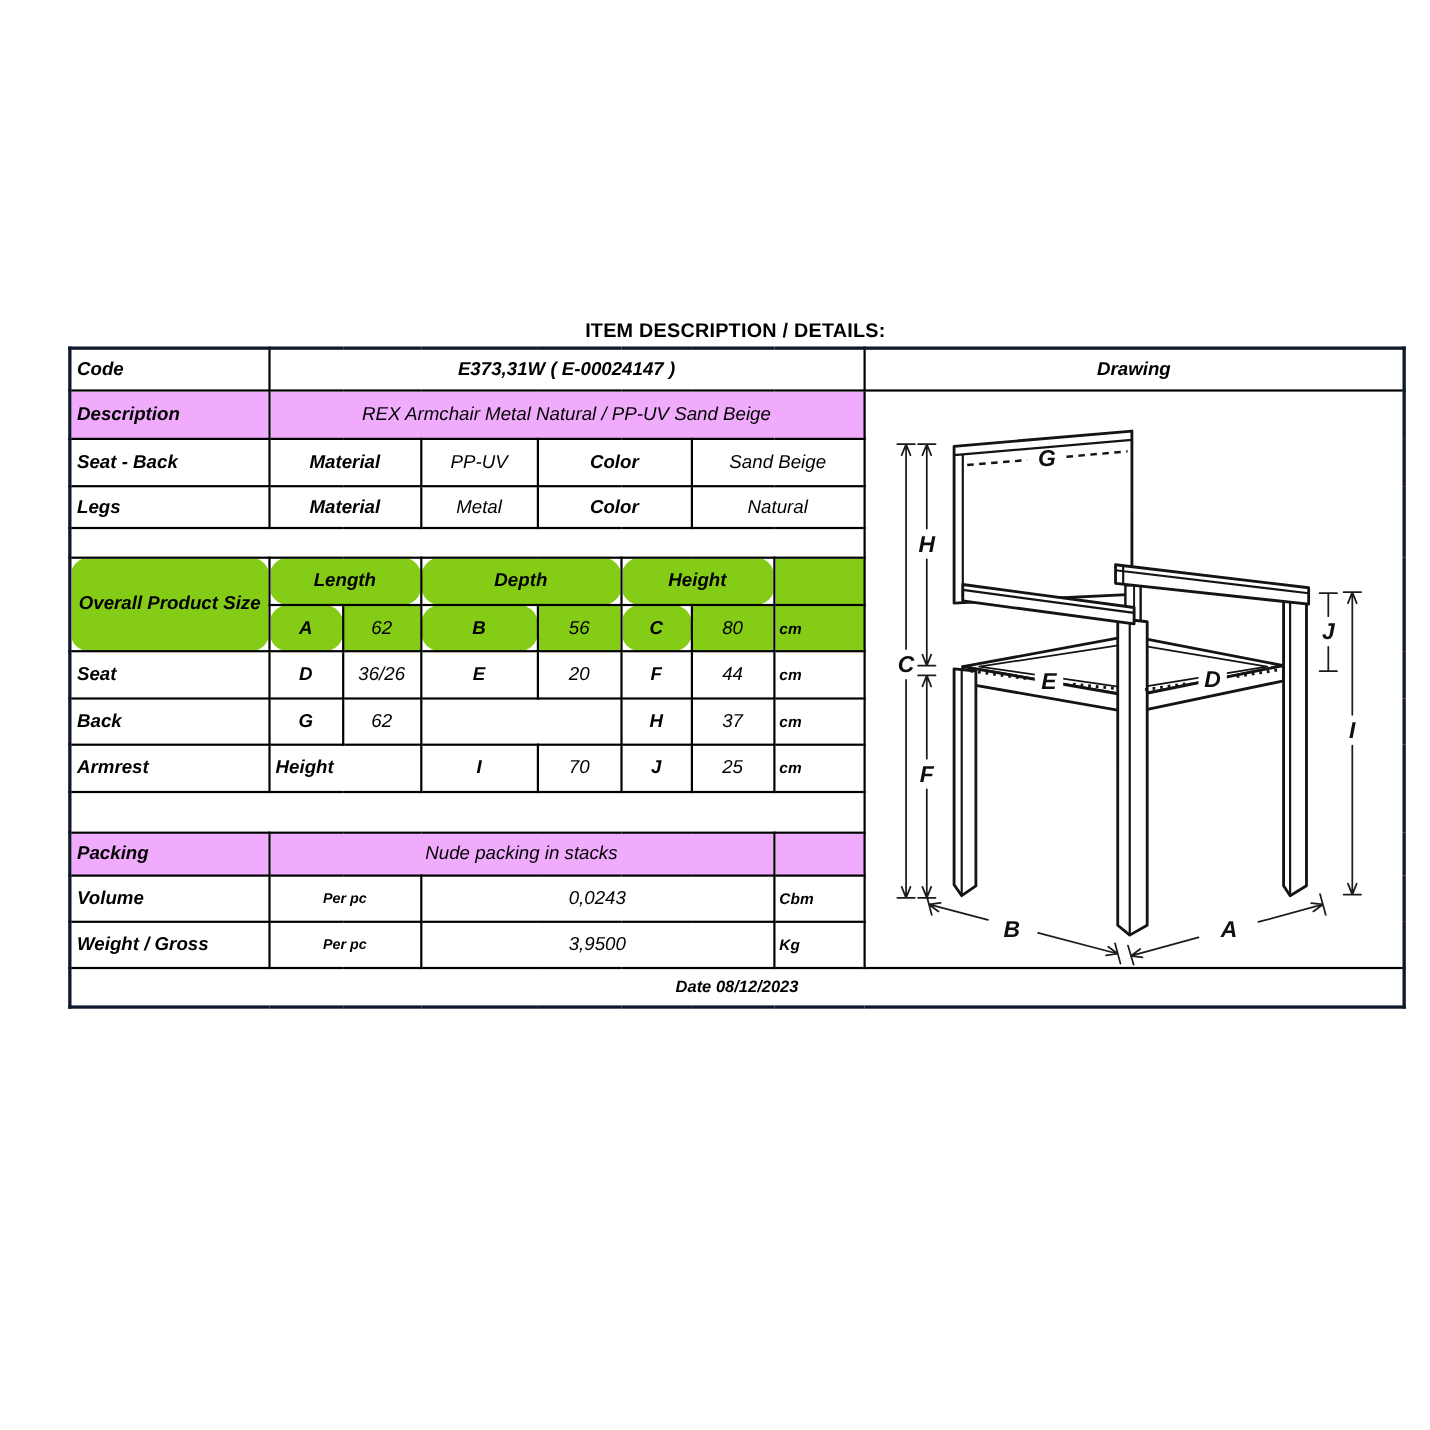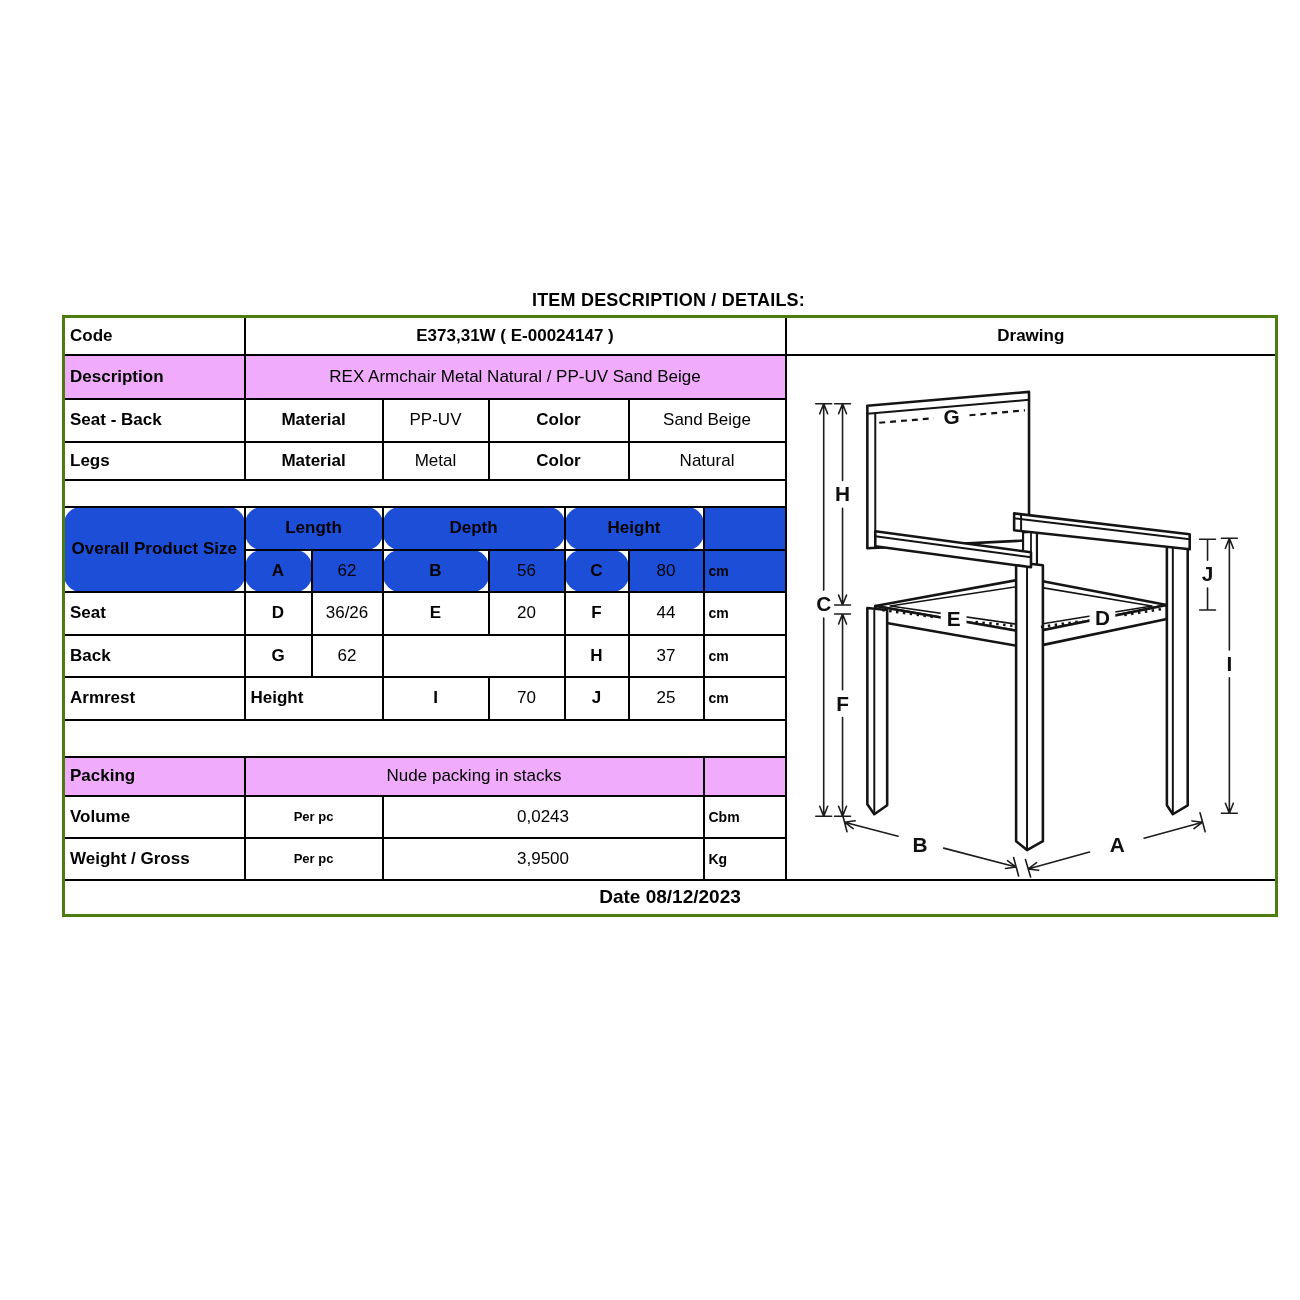--- a/index.html
+++ b/index.html
@@ -2,30 +2,30 @@
 <html><head>
 <meta charset="utf-8">
 <style>
   html,body {margin:0; padding:0; background:#ffffff;}
   .page {position:relative; width:1300px; height:1300px; background:#ffffff;
          font-family:"Liberation Sans", sans-serif; color:#000;}
   .doc-title {position:absolute; left:62px; top:290px; width:1213px;
               text-align:center; font-weight:bold; font-size:18px; letter-spacing:.2px;}
   table.spec {position:absolute; left:62px; top:315px; width:1213px;
               border-collapse:collapse; table-layout:fixed;
-              border:3px solid #4d7c0f; font-size:17px;}
+              border:3px solid #0f172a; font-size:17px;font-style:italic;}
   table.spec td {border:2px solid #000; padding:0 4px; vertical-align:middle; overflow:hidden;}
   .lbl  {font-weight:bold; text-align:left; padding-left:5px !important;}
   .ctr  {text-align:center;}
   .b    {font-weight:bold;border-radius:17px;}
   .sm   {font-size:13px;}
-  .md   {font-size:19px;}
+  .md   {font-size:15px;}
   .unit {font-weight:bold; font-size:14px; text-align:left; padding-left:4px !important;}
   .gray   {background:#f0abfc;}
-  .yellow {background:#1d4ed8;}
+  .yellow {background:#84cc16;}
   .sizehdr {line-height:1.25;text-align:center;}
   .drawcell {padding:0 !important; vertical-align:top; background:#fff;}
   .drawcell svg {display:block;}
 </style>
 </head>
 <body>
 
 <div class="page">
 
   <div class="doc-title">ITEM DESCRIPTION / DETAILS:</div>

